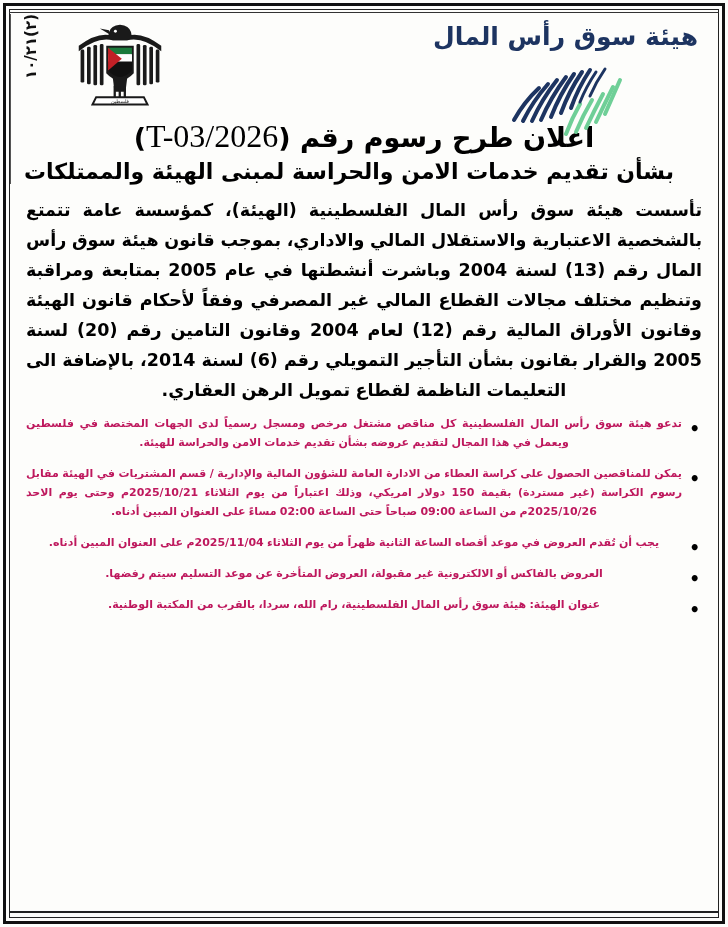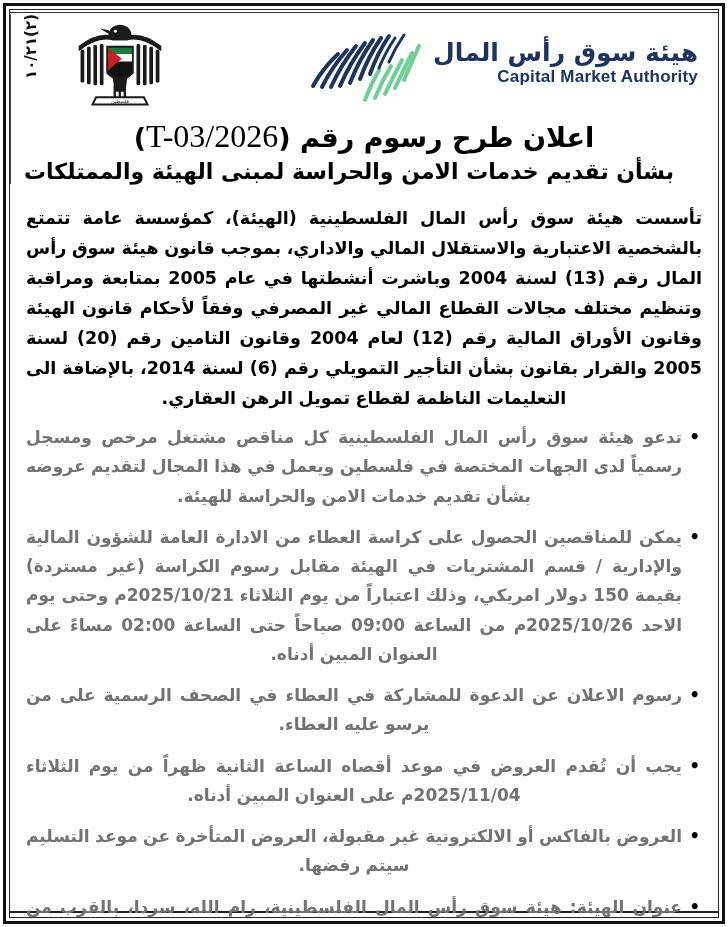--- a/index.html
+++ b/index.html
@@ -86,21 +86,21 @@
     left: 50px;
     top: 4px;
     width: 92px;
     height: 88px;
   }
   .brand {
     position: absolute;
     right: 6px;
     top: 6px;
     display: flex;
-    flex-direction: row;
+    flex-direction: column;
     align-items: center;
     gap: 8px;
   }
   .brand-text {
     text-align: right;
     line-height: 1.05;
   }
   .brand-ar {
     font-family: "DejaVu Sans", sans-serif;
     font-size: 25px;
@@ -153,42 +153,42 @@
   
   .para {
     direction: rtl;
     text-align: justify;
     text-align-last: center;
     font-family: "DejaVu Sans", sans-serif;
     font-size: 17.5px;
     font-weight: 700;
     color: #000;
     line-height: 1.72;
-    margin: 16px 2px 10px 2px;
+    margin: 8px 2px 10px 2px;
     word-spacing: -0.5px;
   }
 
   
   .bullets {
     list-style: none;
     margin: 0;
     padding: 0;
     direction: rtl;
   }
   .bullet {
     position: relative;
     padding-right: 20px;
     margin: 0 2px 12px 2px;
     direction: rtl;
     text-align: justify;
     text-align-last: center;
     font-family: "DejaVu Sans", sans-serif;
-    font-size: 17px;
-    font-weight: 700;
-    color: #737373;
+    font-size: 11px;
+    font-weight: 700;
+    color: #be185d;
     line-height: 1.72;
     word-spacing: -0.5px;
   }
   .bullet::before {
     content: "\2022";
     position: absolute;
     right: 2px;
     top: 0;
     font-size: 17px;
     line-height: 1.72;
@@ -252,21 +252,20 @@
           </g>
 
           <path d="M24 82 L76 82 L80 90 L20 90 Z" fill="#ffffff" stroke="#1a1a1a" stroke-width="2.2"></path>
           <text x="50" y="88.2" font-size="5.5" text-anchor="middle" fill="#1a1a1a" font-family="DejaVu Sans, sans-serif">فلسطين</text>
         </svg>
       </div>
 
       <div class="brand">
         <div class="brand-text">
           <div class="brand-ar">هيئة سوق رأس المال</div>
-          <div class="brand-en">Capital Market Authority</div>
         </div>
         <div class="brand-mark">
           <svg viewBox="0 0 120 78" width="120" height="78" aria-hidden="true">
             <g stroke-linecap="round" fill="none">
 
               <g stroke="#1d3461" stroke-width="4">
                 <path d="M8 62 Q18 44 33 30"></path>
                 <path d="M17 63 Q27 43 42 26"></path>
                 <path d="M26 63 Q36 41 51 22"></path>
                 <path d="M35 62 Q45 39 60 19"></path>
@@ -297,20 +296,19 @@
       <span>اعلان طرح رسوم رقم (</span><span class="lat">T-03/2026</span><span>)</span>
     </h1>
 
     <h2 class="title-sub">بشأن تقديم خدمات الامن والحراسة لمبنى الهيئة والممتلكات</h2>
 
     <p class="para">تأسست هيئة سوق رأس المال الفلسطينية (الهيئة)، كمؤسسة عامة تتمتع بالشخصية الاعتبارية والاستقلال المالي والاداري، بموجب قانون هيئة سوق رأس المال رقم (13) لسنة 2004 وباشرت أنشطتها في عام 2005 بمتابعة ومراقبة وتنظيم مختلف مجالات القطاع المالي غير المصرفي وفقاً لأحكام قانون الهيئة وقانون الأوراق المالية رقم (12) لعام 2004 وقانون التامين رقم (20) لسنة 2005 والقرار بقانون بشأن التأجير التمويلي رقم (6) لسنة 2014، بالإضافة الى التعليمات الناظمة لقطاع تمويل الرهن العقاري.</p>
 
     <ul class="bullets">
       <li class="bullet">تدعو هيئة سوق رأس المال الفلسطينية كل مناقص مشتغل مرخص ومسجل رسمياً لدى الجهات المختصة في فلسطين ويعمل في هذا المجال لتقديم عروضه بشأن تقديم خدمات الامن والحراسة للهيئة.</li>
       <li class="bullet">يمكن للمناقصين الحصول على كراسة العطاء من الادارة العامة للشؤون المالية والإدارية / قسم المشتريات في الهيئة مقابل رسوم الكراسة (غير مستردة) بقيمة 150 دولار امريكي، وذلك اعتباراً من يوم الثلاثاء 2025/10/21م وحتى يوم الاحد 2025/10/26م من الساعة 09:00 صباحاً حتى الساعة 02:00 مساءً على العنوان المبين أدناه.</li>
-      <li class="bullet">رسوم الاعلان عن الدعوة للمشاركة في العطاء في الصحف الرسمية على من يرسو عليه العطاء.</li>
       <li class="bullet">يجب أن تُقدم العروض في موعد أقصاه الساعة الثانية ظهراً من يوم الثلاثاء 2025/11/04م على العنوان المبين أدناه.</li>
       <li class="bullet">العروض بالفاكس أو الالكترونية غير مقبولة، العروض المتأخرة عن موعد التسليم سيتم رفضها.</li>
       <li class="bullet">عنوان الهيئة: هيئة سوق رأس المال الفلسطينية، رام الله، سردا، بالقرب من المكتبة الوطنية.</li>
     </ul>
 
   </div>
 </div>
 
 </body></html>

